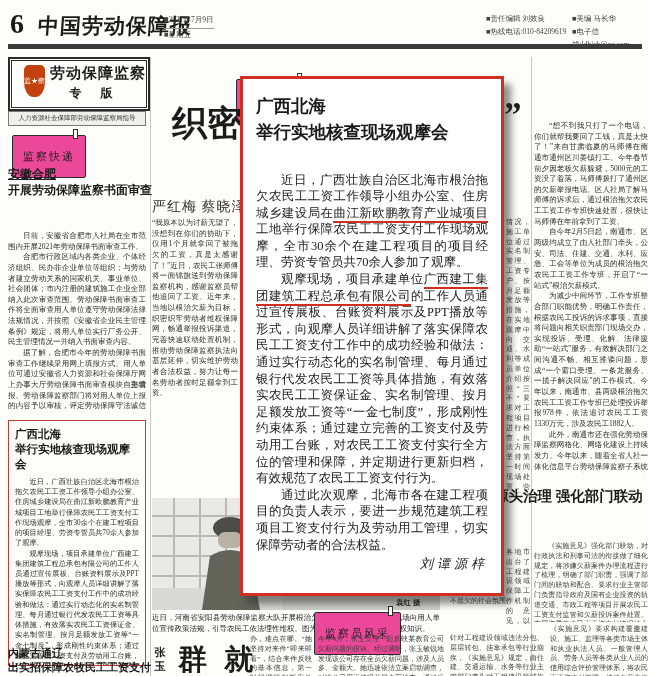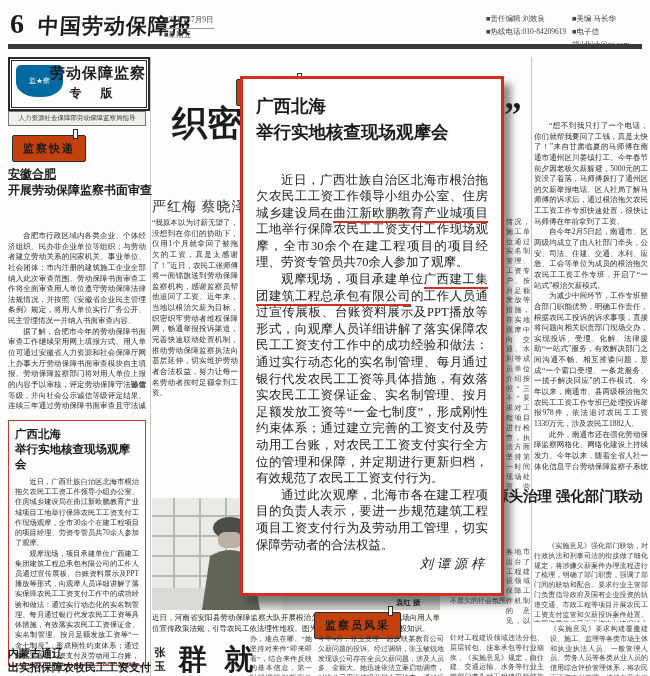--- a/index.html
+++ b/index.html
@@ -3,22 +3,22 @@
 <meta charset="utf-8">
 <style>
   html,body{margin:0;padding:0;background:#e8e8e6;}
   .page{position:relative;width:650px;height:676px;margin:0 auto;background:#fdfdfc;
         font-family:"Liberation Serif","DejaVu Serif",serif;color:#1b1b1b;overflow:hidden;}
   .s{position:absolute;}
   .j{text-align:justify;}
   .clip{overflow:hidden;margin-top:28px;}
   p{margin:0;}
   .ind{text-indent:2em;}
-  .banner{display:inline-block;border:1.5px solid #2c2c2c;background:#c2410c;border-radius:2px;
-          padding:5px 10px;font-size:11px;font-weight:bold;letter-spacing:2px;position:relative;}
+  .banner{display:inline-block;border:1.5px solid #2c2c2c;background:#ec4899;border-radius:2px;
+          padding:13px 10px;font-size:11px;font-weight:normal;letter-spacing:2px;position:relative;}
   .banner:after{content:"";position:absolute;top:-7px;right:7px;width:3px;height:8px;
           border:1px solid #2c2c2c;background:#fff;}
   .vrule{width:1px;background:#c8c8c2;}
   .tiny{font-size:7.5px;line-height:1.42;color:#2b2b2b;}
   .micro{font-size:7px;line-height:1.4;color:#3a3a3a;}
   .redbox{border:1.5px solid #c43a2c;background:#fdfdfc;}
   .redline{border-bottom:2px solid #cf2f23;padding-bottom:1px;}
   .byline{display:block;text-align:right;letter-spacing:2px;}
   .popup{background:#ffffff;border:3px solid #d22f22;box-shadow:7px 8px 7px rgba(50,50,50,.55);
          box-sizing:border-box;z-index:10;}
@@ -46,33 +46,34 @@
     <div>■电子信箱:ldbjcb@qq.com</div>
   </div>
   <div class="s" style="left:8px;top:44px;width:634px;height:5px;background:#3a3a3a;"></div>
 
   
   <div class="s vrule" style="left:150px;top:57px;height:619px;"></div>
   <div class="s vrule" style="left:531px;top:57px;height:619px;"></div>
 
   
   <div class="s" style="left:8px;top:57px;width:138px;height:50px;border:2px solid #2b2b2b;box-shadow:0 0 0 1px #fff inset,0 0 0 2px #2b2b2b inset;">
-    <div class="s" style="left:6px;top:6px;width:47px;height:32px;background:#0369a1;border-radius:5px 5px 45% 45%;
+    <div class="s" style="left:14px;top:6px;width:21px;height:32px;background:#c2410c;border-radius:5px 5px 45% 45%;
          color:#fff;font-size:7px;display:flex;align-items:center;justify-content:center;">监★察</div>
     <div class="s" style="left:40px;top:5px;font-size:15px;font-weight:900;letter-spacing:1px;">劳动保障监察</div>
     <div class="s" style="left:40px;top:26px;width:90px;text-align:center;font-size:12px;font-weight:bold;letter-spacing:8px;">专  版</div>
   </div>
   <div class="s" style="left:8px;top:111px;width:136px;border:1px solid #777;background:#efefec;
        font-size:6.5px;text-align:center;padding:2px 0;color:#333;">人力资源社会保障部劳动保障监察局指导</div>
 
   <div class="s banner" style="left:12px;top:135px;">监察快递</div>
 
   <div class="s" style="left:8px;top:166px;font-size:12px;font-weight:900;text-decoration:underline;">安徽合肥</div>
   <div class="s" style="left:8px;top:182px;font-size:12px;font-weight:900;">开展劳动保障监察书面审查</div>
   <div class="s tiny j clip" style="left:8px;top:203px;width:138px;height:182px;">
+    <p class="ind">日前，安徽省合肥市人社局在全市范围内开展2021年劳动保障书面审查工作。</p>
     <p class="ind">合肥市行政区域内各类企业、个体经济组织、民办非企业单位等组织；与劳动者建立劳动关系的国家机关、事业单位、社会团体；市内注册的建筑施工企业全部纳入此次审查范围。劳动保障书面审查工作将全面审查用人单位遵守劳动保障法律法规情况，并按照《安徽省企业民主管理条例》规定，将用人单位实行厂务公开、民主管理情况一并纳入书面审查内容。</p>
     <p class="ind">据了解，合肥市今年的劳动保障书面审查工作继续采用网上填报方式。用人单位可通过安徽省人力资源和社会保障厅网上办事大厅劳动保障书面审查模块自主填报。劳动保障监察部门将对用人单位上报的内容予以审核，评定劳动保障守法诚信等级，并向社会公示诚信等级评定结果。连续三年通过劳动保障书面审查且守法诚信等级评价为A的用人单位可向辖区劳动保障监察部门申请认定省、市级劳动保障诚信示范单位。合肥市还将落实守信联合激励措施，发挥守法诚信等级评价结果的实际效用。</p>
   </div>
   <div class="s tiny" style="left:8px;top:380px;width:138px;text-align:right;">孙雪</div>
 
   
   <div class="s redbox clip" style="left:8px;top:392px;width:138px;height:246px;box-sizing:border-box;padding:6px 6px;">
     <div style="font-size:11.5px;font-weight:900;">广西北海</div>
     <div style="font-size:11.5px;font-weight:900;margin-bottom:5px;">举行实地核查现场观摩会</div>
     <div class="j" style="font-size:7.2px;line-height:1.42;color:#2b2b2b;">

